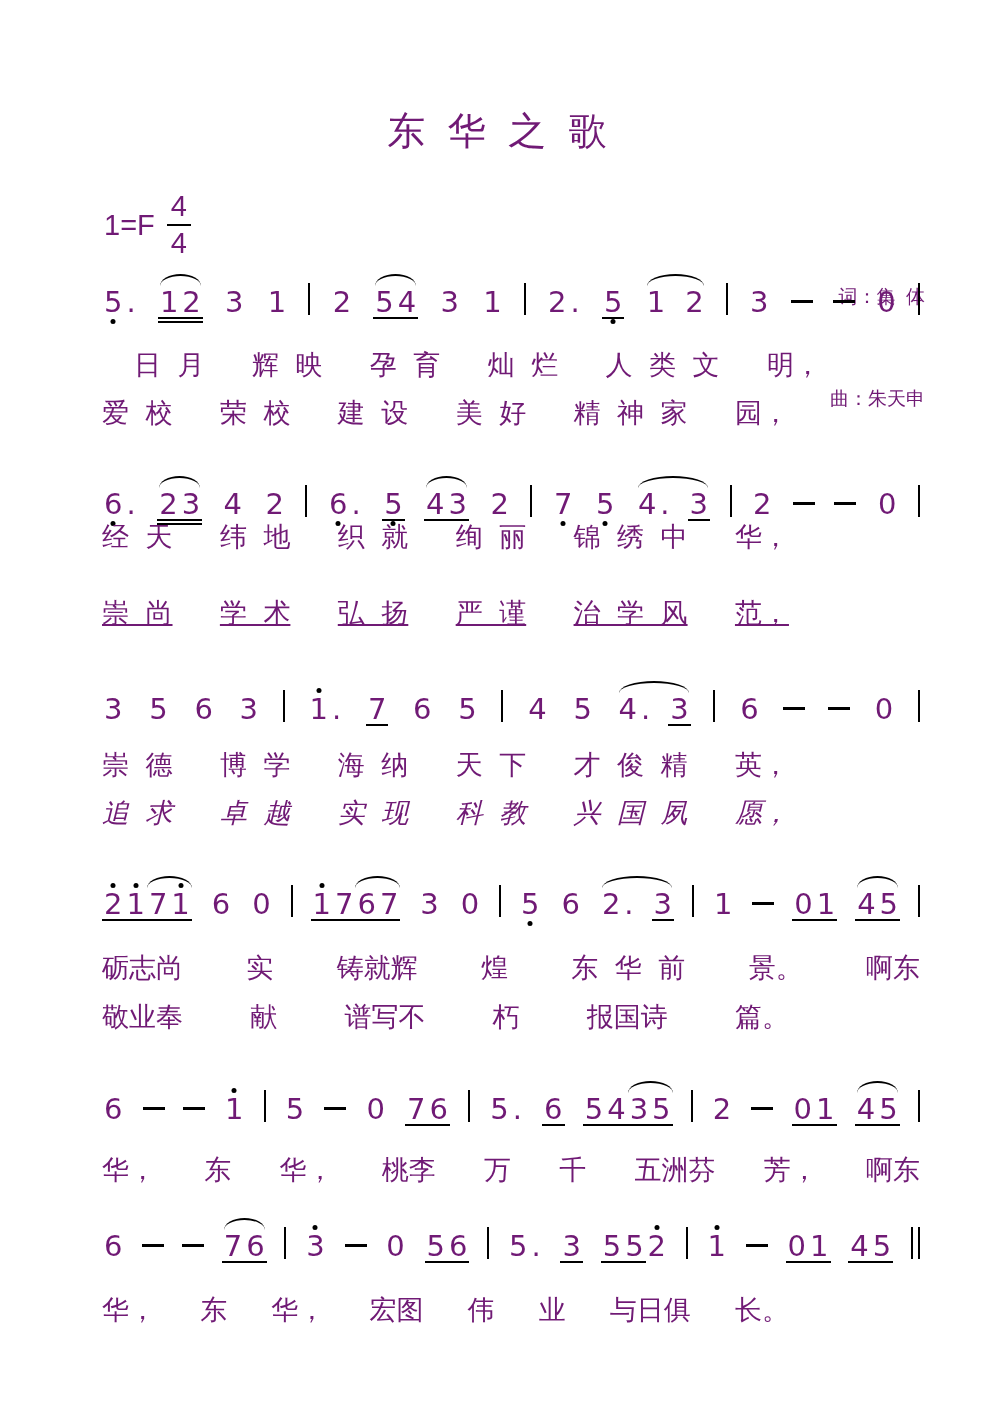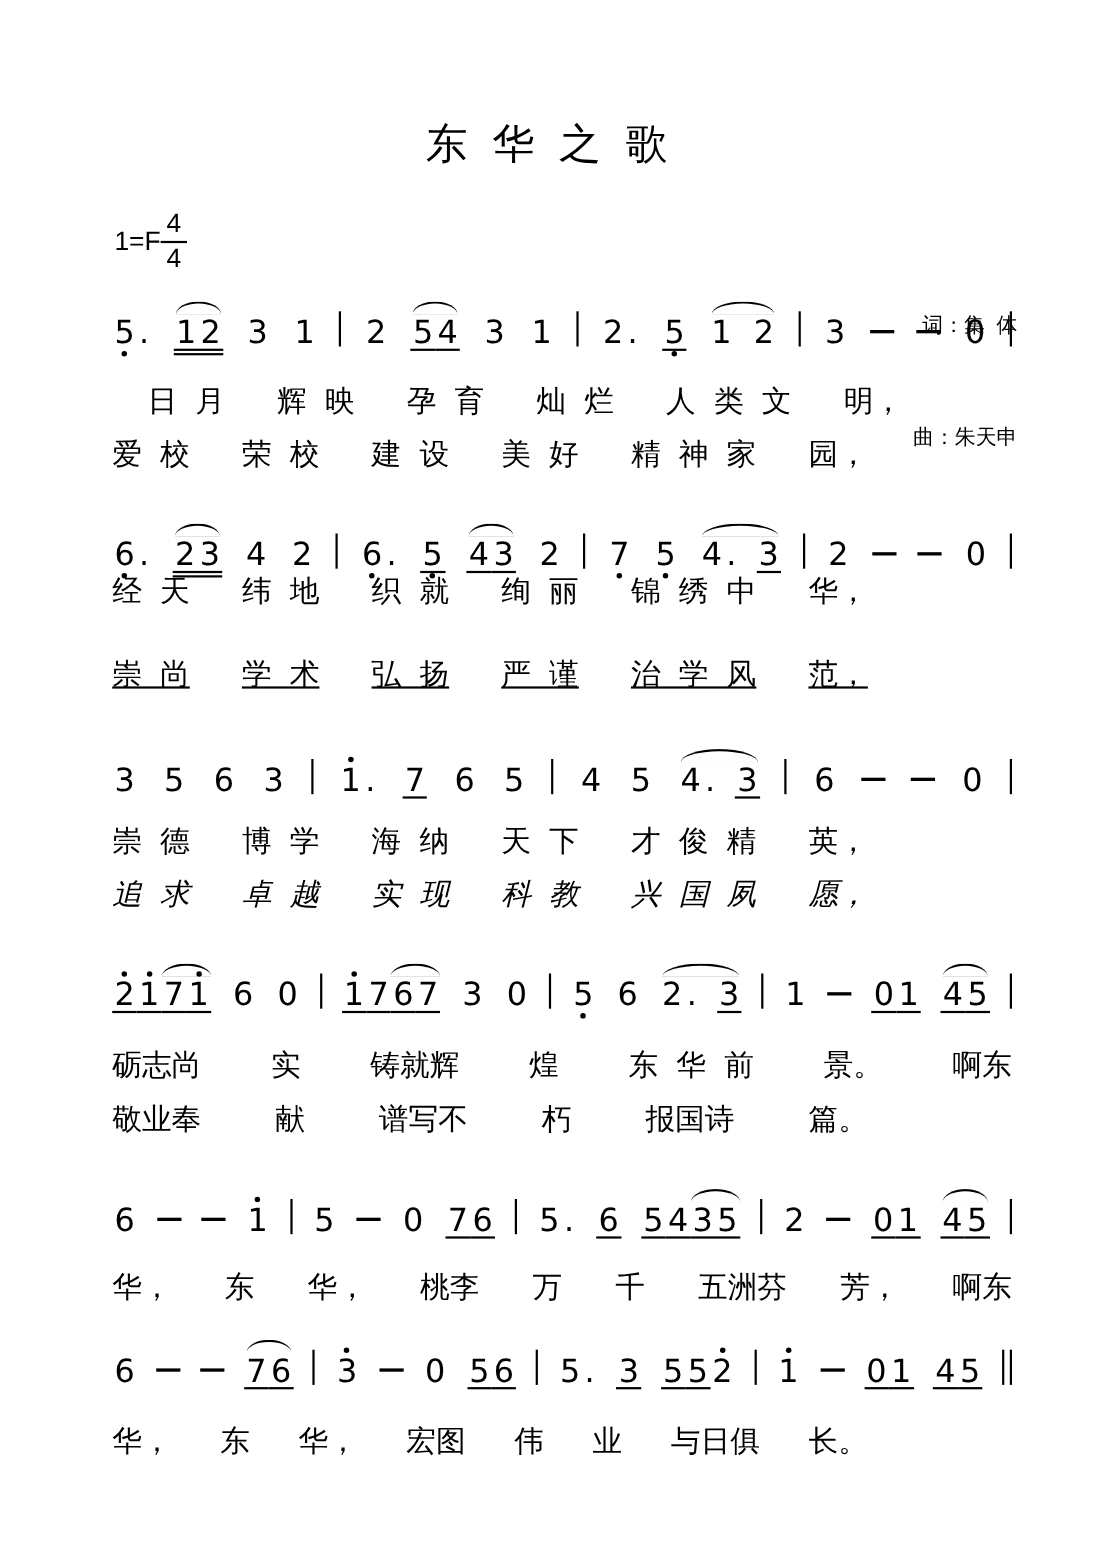--- a/index.html
+++ b/index.html
@@ -1,33 +1,33 @@
 <!DOCTYPE html>
 <html><head>
 <meta charset="utf-8">
 <style>
   html,body{margin:0;padding:0;background:#e8e8e8;}
   .page{
     position:relative;
     width:1000px;height:1415px;
     margin:0 auto;
     background:#ffffff;
-    color:#000000;
+    color:#701a75;
     font-family:"Liberation Sans","DejaVu Sans",sans-serif;
     overflow:hidden;
   }
   
   .title{
     position:absolute;top:106px;left:0;width:100%;
     text-align:center;font-size:38px;letter-spacing:6px;
     white-space:pre;
   }
   .keysig{
     position:absolute;left:104px;top:192px;
-    display:flex;align-items:center;font-size:24px;
+    display:flex;align-items:center;gap:12px;font-size:29px;
   }
   .frac{display:flex;flex-direction:column;align-items:center;line-height:1;}
   .fbar{width:24px;height:2px;background:#000;margin:3px 0;}
   .credits{
     position:absolute;right:75px;top:212px;
     text-align:right;font-size:19px;line-height:34px;white-space:pre;
   }
   
   .noterow{
     position:absolute;left:102px;width:818px;

